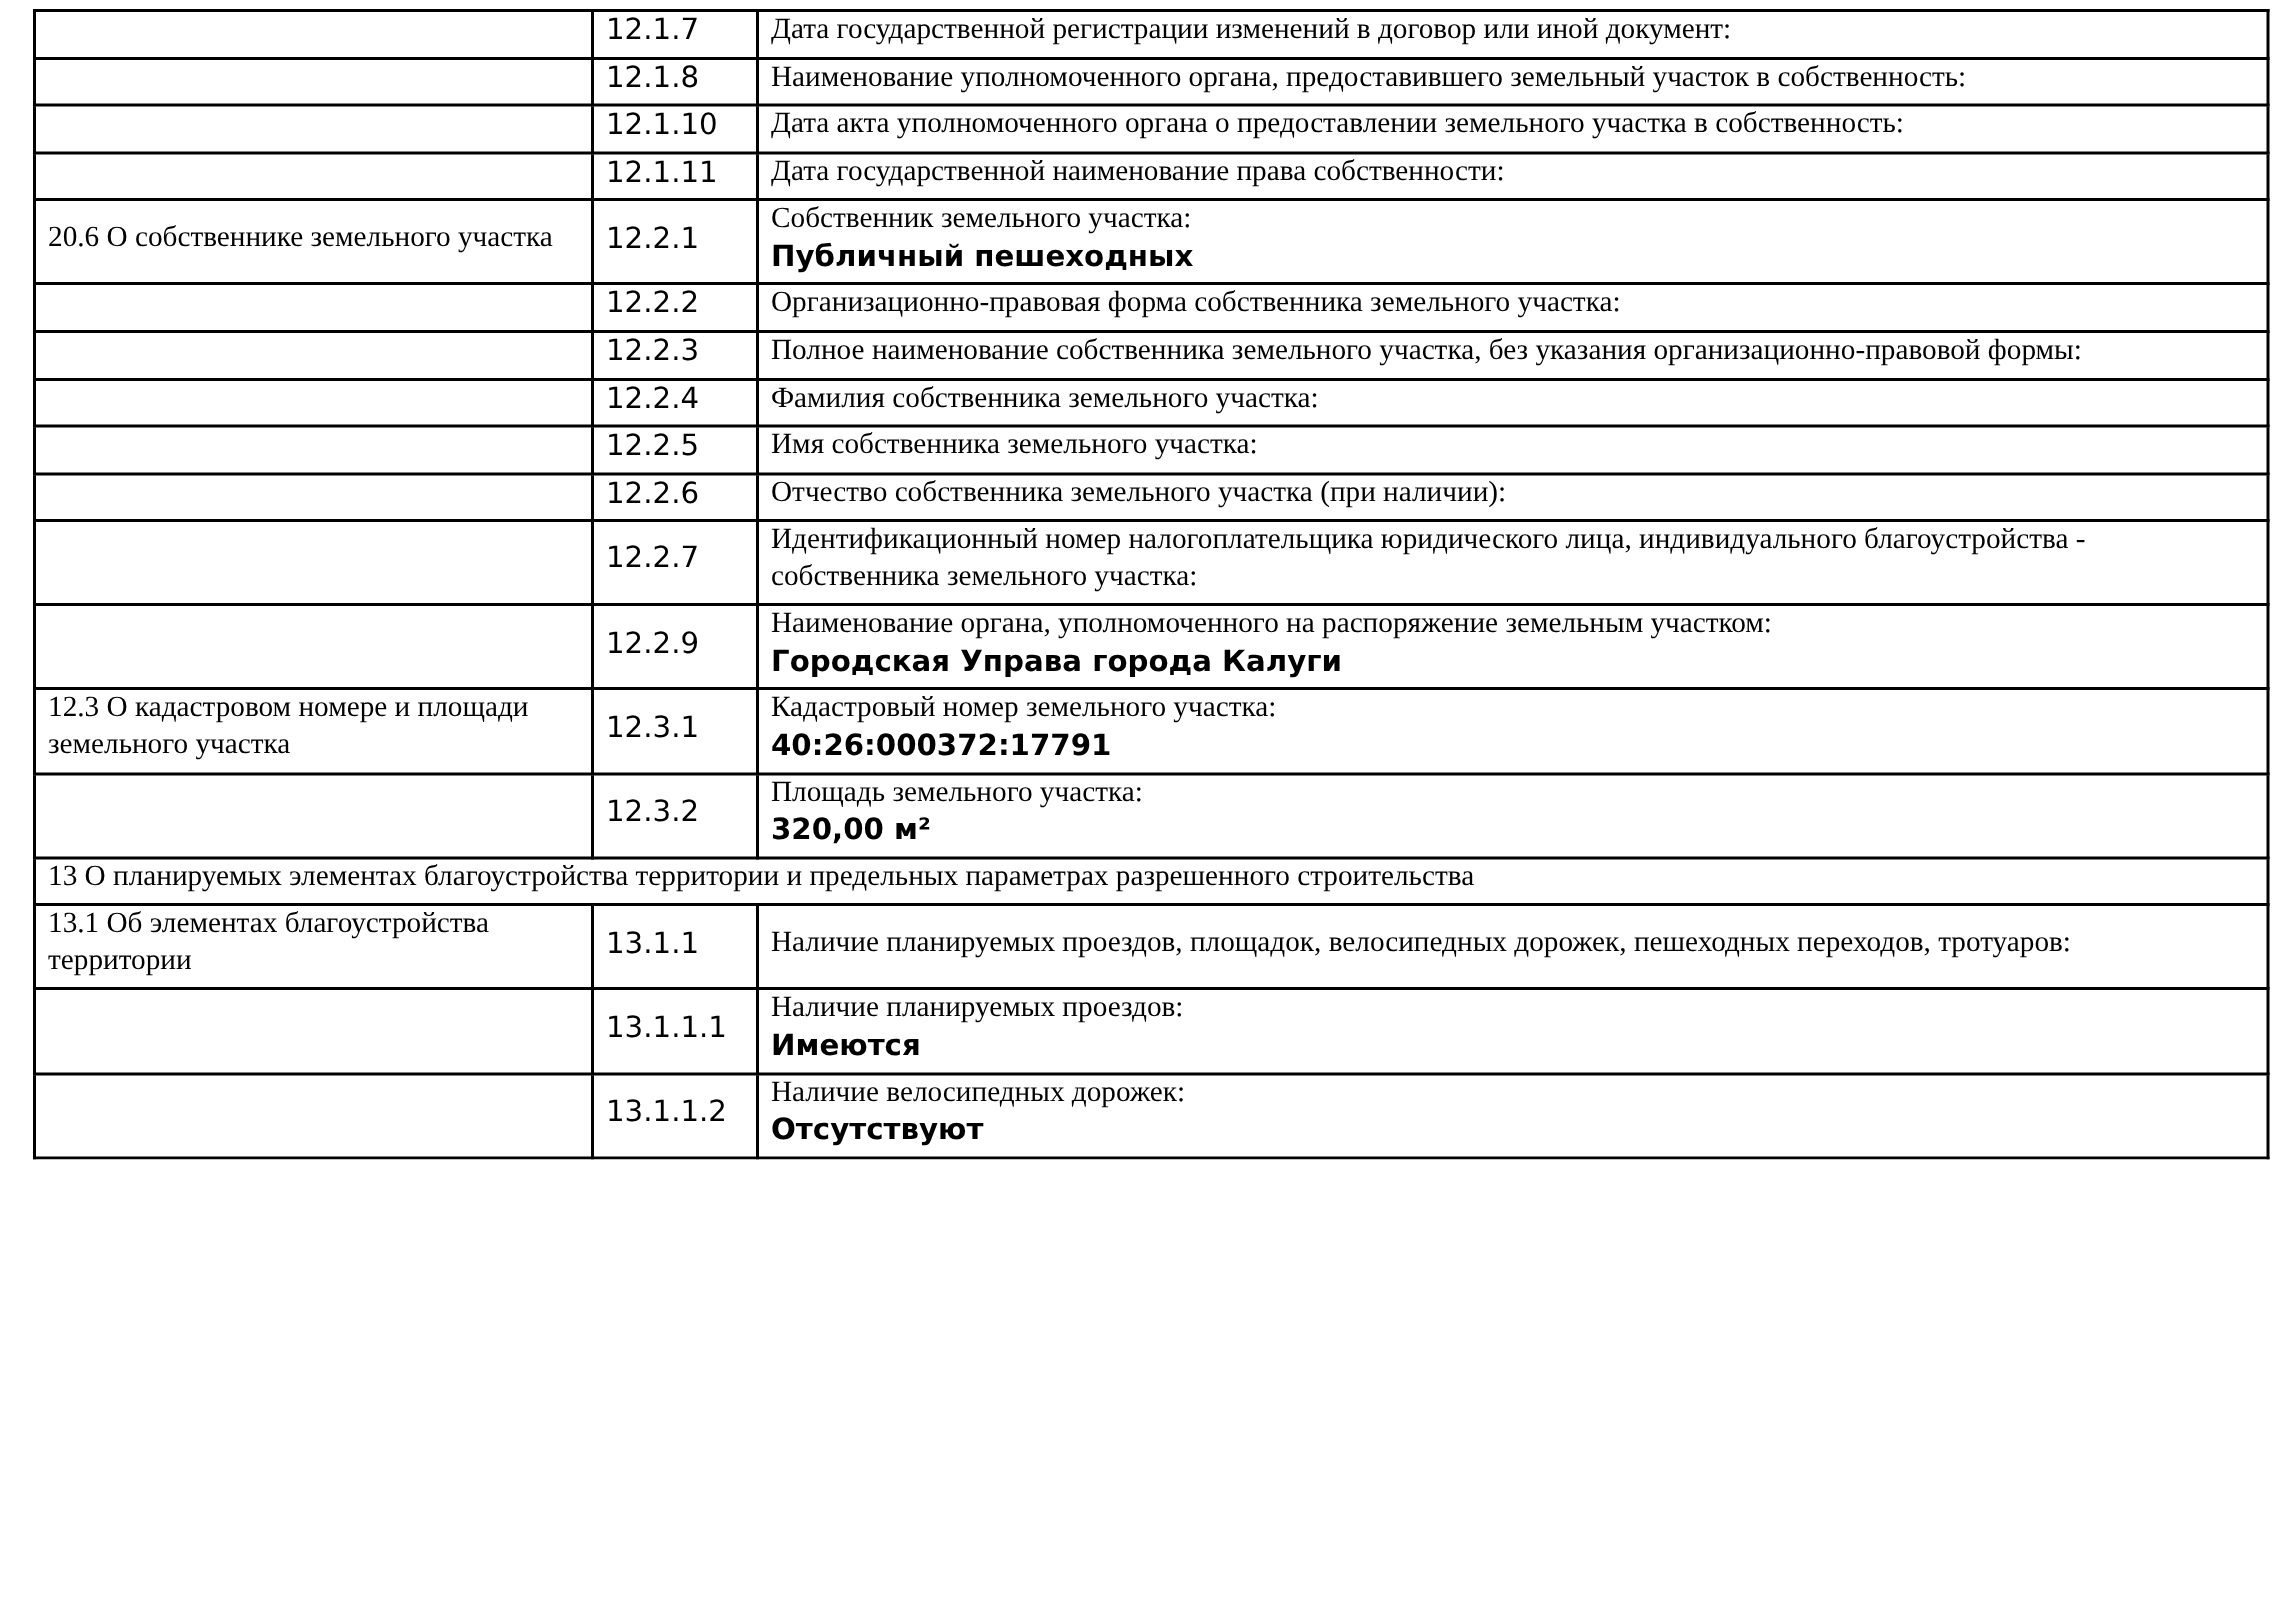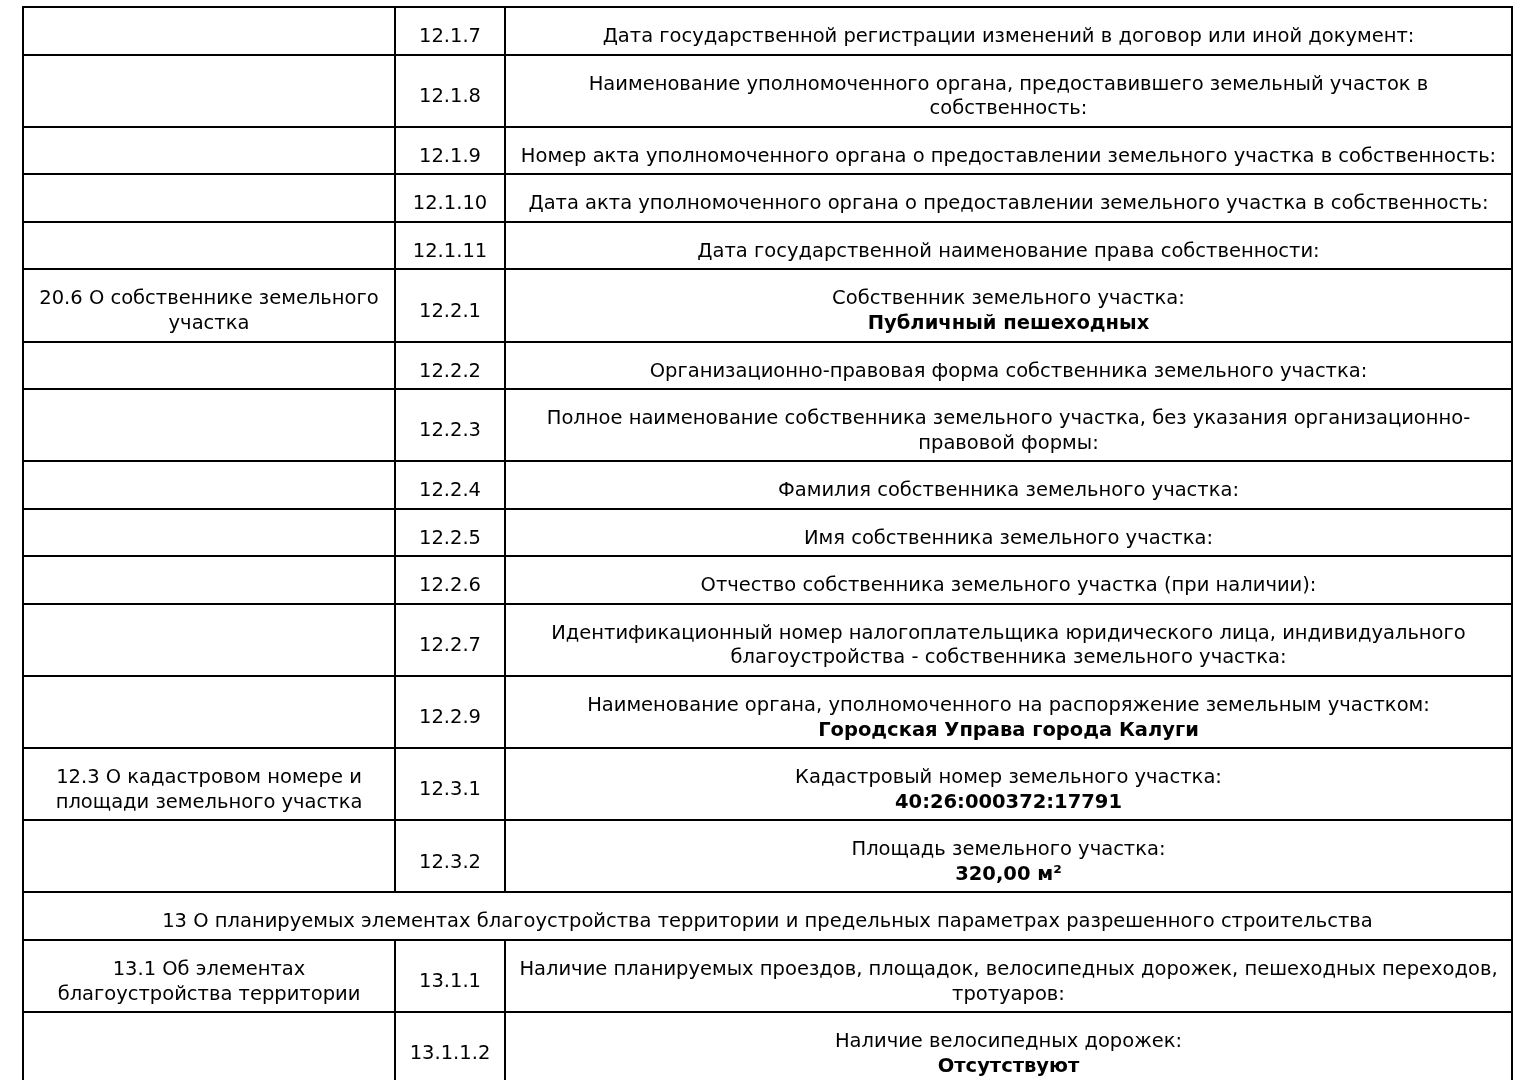--- a/index.html
+++ b/index.html
@@ -22,42 +22,42 @@
     table-layout: fixed;
     width: 1489px;
     margin-left: 22px;
     margin-top: 6px;
     font-size: 19.5px;
     line-height: 1.26;
   }
   table.reg-table td {
     border: 2px solid #000000;
     vertical-align: middle;
-    padding: 16px 8px 5px 8px;
-    text-align: center;
+    padding: 0 8px 5px 8px;
   }
   col.c-section { width: 372px; }
   col.c-code    { width: 110px; }
   col.c-body    { width: 1007px; }
   td.section-cell {
     vertical-align: top;
     padding-top: 5px;
   }
   td.code-cell {
     vertical-align: middle;
   }
   td.body-cell {
     vertical-align: middle;
   }
   td.wide-cell {
     vertical-align: top;
   }
   .label {
     display: block;
     white-space: normal;
+    font-family: Liberation Serif, serif;
   }
   .value {
     display: block;
     font-weight: bold;
     white-space: nowrap;
   }
   .nowrap { white-space: nowrap; }
 </style>
 </head>
 <body>
@@ -85,29 +85,20 @@
           </td>
           <td class="code-cell"><span class="nowrap">12.1.8</span></td>
           <td class="body-cell">
             <span class="label">Наименование уполномоченного органа, предоставившего земельный участок в собственность:</span>
           </td>
         </tr>
         <tr>
           <td class="section-cell">
             <span class="label"></span>
           </td>
-          <td class="code-cell"><span class="nowrap">12.1.9</span></td>
-          <td class="body-cell">
-            <span class="label">Номер акта уполномоченного органа о предоставлении земельного участка в собственность:</span>
-          </td>
-        </tr>
-        <tr>
-          <td class="section-cell">
-            <span class="label"></span>
-          </td>
           <td class="code-cell"><span class="nowrap">12.1.10</span></td>
           <td class="body-cell">
             <span class="label">Дата акта уполномоченного органа о предоставлении земельного участка в собственность:</span>
           </td>
         </tr>
         <tr>
           <td class="section-cell">
             <span class="label"></span>
           </td>
           <td class="code-cell"><span class="nowrap">12.1.11</span></td>
@@ -214,20 +205,30 @@
             <span class="label">13 О планируемых элементах благоустройства территории и предельных параметрах разрешенного строительства</span>
           </td>
         </tr>
         <tr>
           <td class="section-cell">
             <span class="label">13.1 Об элементах благоустройства территории</span>
           </td>
           <td class="code-cell"><span class="nowrap">13.1.1</span></td>
           <td class="body-cell">
             <span class="label">Наличие планируемых проездов, площадок, велосипедных дорожек, пешеходных переходов, тротуаров:</span>
+          </td>
+        </tr>
+        <tr>
+          <td class="section-cell">
+            <span class="label"></span>
+          </td>
+          <td class="code-cell"><span class="nowrap">13.1.1.1</span></td>
+          <td class="body-cell">
+            <span class="label">Наличие планируемых проездов:</span>
+            <span class="value">Имеются</span>
           </td>
         </tr>
         <tr>
           <td class="section-cell">
             <span class="label"></span>
           </td>
           <td class="code-cell"><span class="nowrap">13.1.1.2</span></td>
           <td class="body-cell">
             <span class="label">Наличие велосипедных дорожек:</span>
             <span class="value">Отсутствуют</span>

